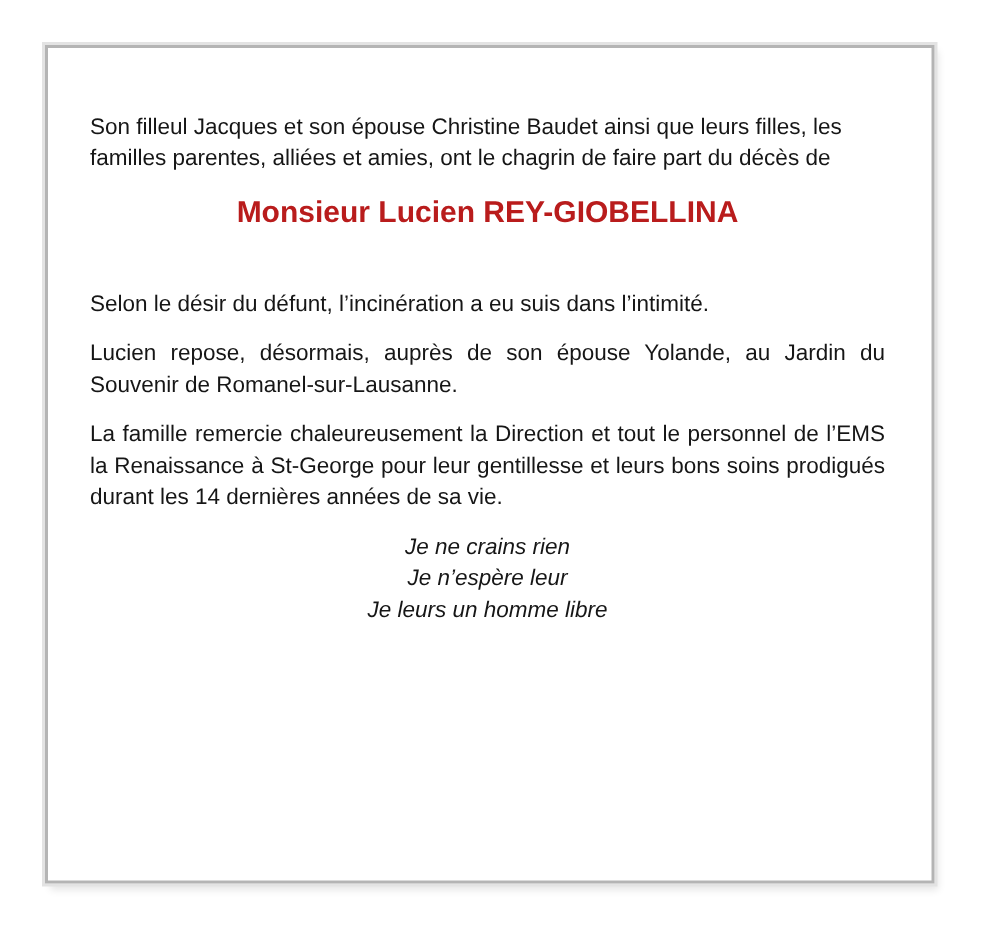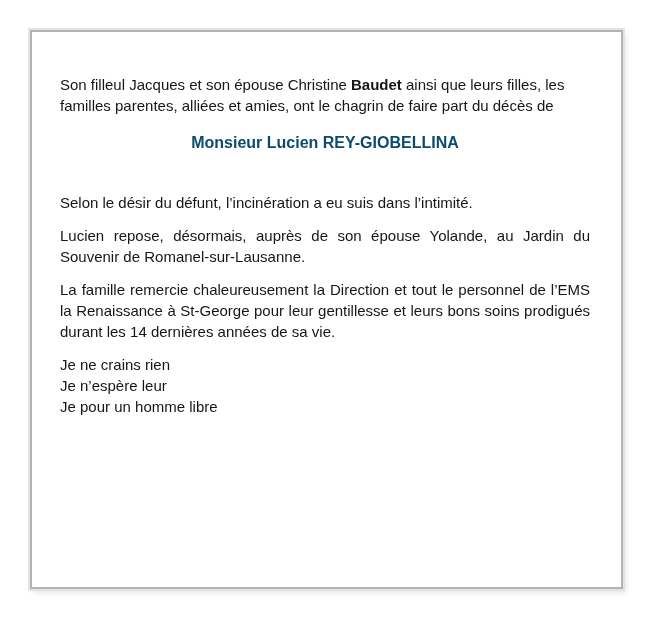--- a/index.html
+++ b/index.html
@@ -35,39 +35,40 @@
     font-size: 15px;
     line-height: 21px;
   }
   .notice-content p {
     margin: 0 0 12px 0;
   }
   p.intro {
     margin-bottom: 14px;
   }
   h1.deceased-name {
-    font-size: 16px;
+    font-size: 20px;
     line-height: 25px;
     font-weight: bold;
     text-align: center;
     margin: 12px 0 37px 0;
-    color: #0c4a6e;
+    color: #b91c1c;
   }
   p.justified {
     text-align: justify;
   }
   sup.ord {
     font-size: 10px;
     line-height: 0;
     vertical-align: super;
   }
-  b { font-weight: bold; }
+  b { font-weight: normal; }
   .epitaph {
     margin-top: 12px;
-    text-align: left;
+    text-align: center;
+    font-style: italic;
   }
   .epitaph .line {
     display: block;
     line-height: 21px;
   }
 </style>
 </head>
 <body>
 
 <div class="screen">
@@ -82,18 +83,18 @@
       <p>Selon le désir du défunt, l’incinération a eu suis dans l’intimité.</p>
 
       <p class="justified">Lucien repose, désormais, auprès de son épouse Yolande, au Jardin du Souvenir de Romanel-sur-Lausanne.</p>
 
       <p class="justified">La famille remercie chaleureusement la Direction et tout le personnel de l’EMS la Renaissance à St-George pour leur gentillesse et leurs bons soins prodigués durant les 14 dernières années de sa vie.</p>
 
 
       <div class="epitaph">
         <span class="line">Je ne crains rien</span>
         <span class="line">Je n’espère leur</span>
-        <span class="line">Je pour un homme libre</span>
+        <span class="line">Je leurs un homme libre</span>
       </div>
 
     </div>
   </div>
 </div>
 
 </body></html>

